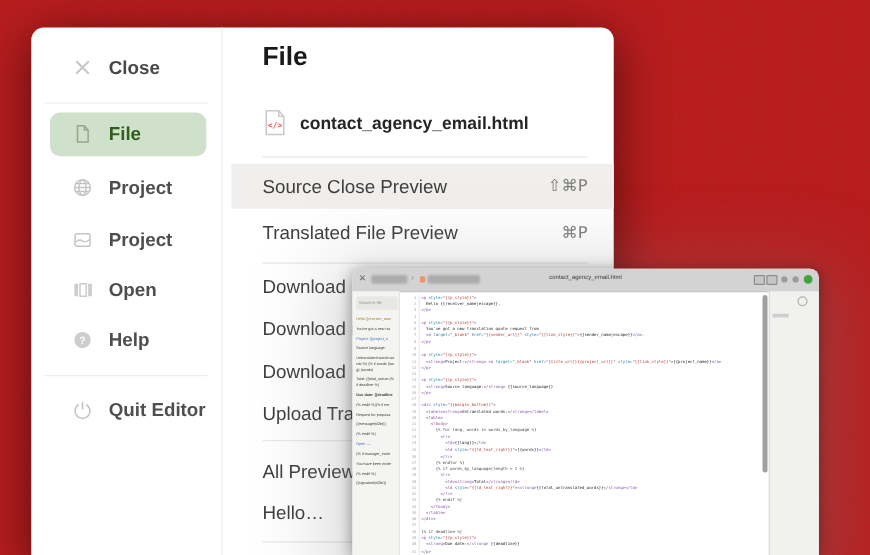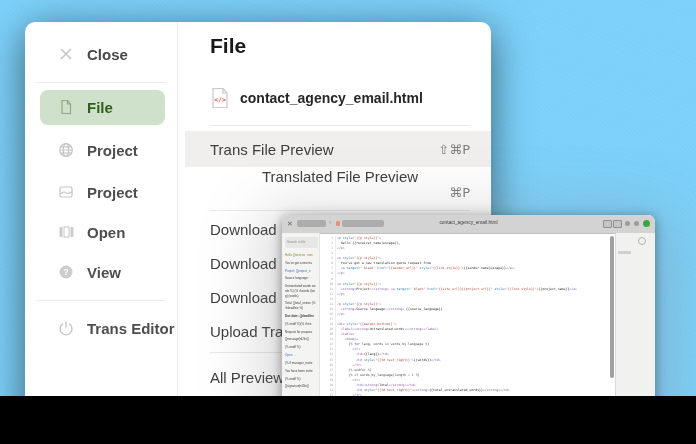--- a/index.html
+++ b/index.html
@@ -1,16 +1,16 @@
 <!DOCTYPE html>
 <html><head>
 <meta charset="utf-8">
 <style>
   html,body{margin:0;padding:0;background:#000;}
-  .stage{position:relative;width:696px;height:396px;overflow:hidden;background:#7dd3fc;
+  .stage{position:relative;width:696px;height:444px;overflow:hidden;background:#b91c1c;
          font-family:"Liberation Sans",sans-serif;text-decoration:underline;}
   .abs{position:absolute;}
   
   .noise{left:0;top:0;right:0;bottom:0;opacity:.55;
     background:
       repeating-linear-gradient(47deg, rgba(120,120,120,.05) 0 1px, transparent 1px 3px),
       repeating-linear-gradient(-33deg, rgba(0,200,220,.03) 0 1px, transparent 1px 4px),
       repeating-linear-gradient(90deg, rgba(220,0,200,.02) 0 1px, transparent 1px 2px);}
   
   .panel{left:25px;top:22px;width:466px;height:430px;background:#fff;border-radius:10px;
@@ -130,55 +130,55 @@
       <span class="side-lb">Open</span>
     </div>
 
     <div class="abs side-row" style="top:230px;">
       <span class="side-ic">
         <svg width="16" height="16" viewBox="0 0 16 16">
             <circle cx="8" cy="8" r="6.5" fill="#cdcdcd"></circle>
             <text x="8" y="11" text-anchor="middle" font-size="8.5" font-weight="bold" fill="#fff" font-family="Liberation Sans, sans-serif">?</text>
           </svg>
       </span>
-      <span class="side-lb">View</span>
+      <span class="side-lb">Help</span>
     </div>
 
     <div class="abs shr" style="top:278px;"></div>
 
     <div class="abs side-row" style="top:286px;">
       <span class="side-ic">
         <svg width="16" height="16" viewBox="0 0 16 16" fill="none" stroke="#c4c4c4" stroke-width="1.3">
             <path d="M8 1.5v6"></path>
             <path d="M5 3.6a6 6 0 1 0 6 0"></path>
           </svg>
       </span>
-      <span class="side-lb">Trans Editor</span>
+      <span class="side-lb">Quit Editor</span>
     </div>
 
     <div class="abs ctitle">File</div>
 
     <div class="abs filerow">
       <span>
         <svg width="20" height="22" viewBox="0 0 20 22">
             <path d="M3 1.5h10L17 6v14.5H3z" fill="#fff" stroke="#c9c9c9" stroke-width="1.2"></path>
             <path d="M13 1.5V6h4" fill="none" stroke="#c9c9c9" stroke-width="1.2"></path>
             <text x="10" y="15" text-anchor="middle" font-size="6.5" font-weight="bold" fill="#e2574c" font-family="DejaVu Sans Mono, monospace">&lt;/&gt;</text>
           </svg>
       </span>
       <span class="nm">contact_agency_email.html</span>
     </div>
 
     <div class="abs chr" style="top:103px;"></div>
 
     <div class="abs menu-row hl-row" style="top:109px;">
-      <span>Trans File Preview</span>
+      <span>Source Close Preview</span>
       <span class="shortcut">⇧⌘P</span>
     </div>
-    <div class="abs menu-row" style="top:146px;flex-direction:column;">
+    <div class="abs menu-row" style="top:146px;">
       <span>Translated File Preview</span>
       <span class="shortcut">⌘P</span>
     </div>
 
     <div class="abs chr" style="top:188px;"></div>
 
     <div class="abs menu-row" style="top:190px;height:34px;">
       <span>Download</span>
     </div>
     <div class="abs menu-row" style="top:224px;height:34px;">

